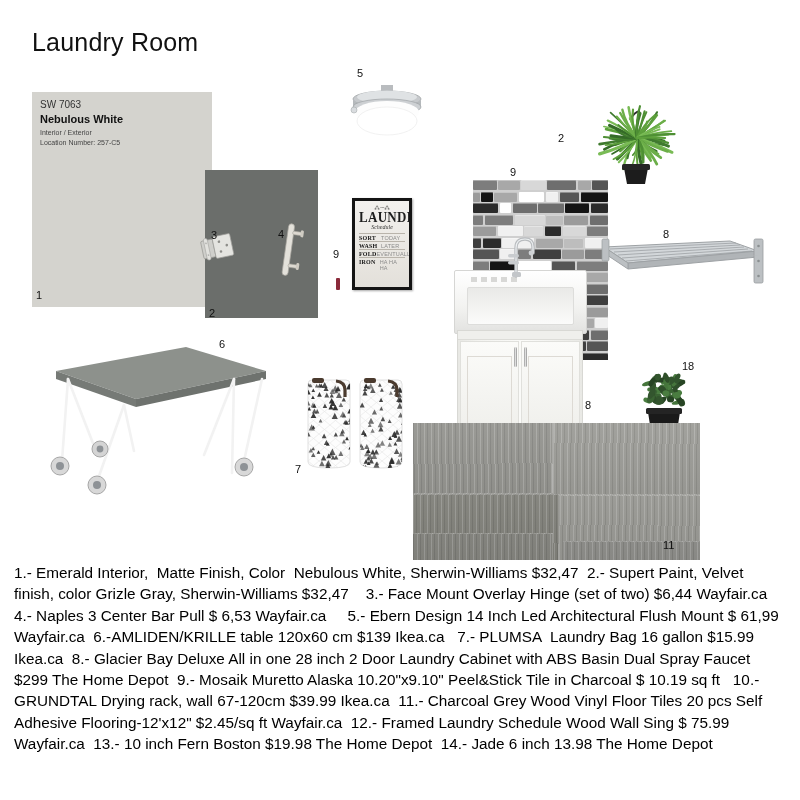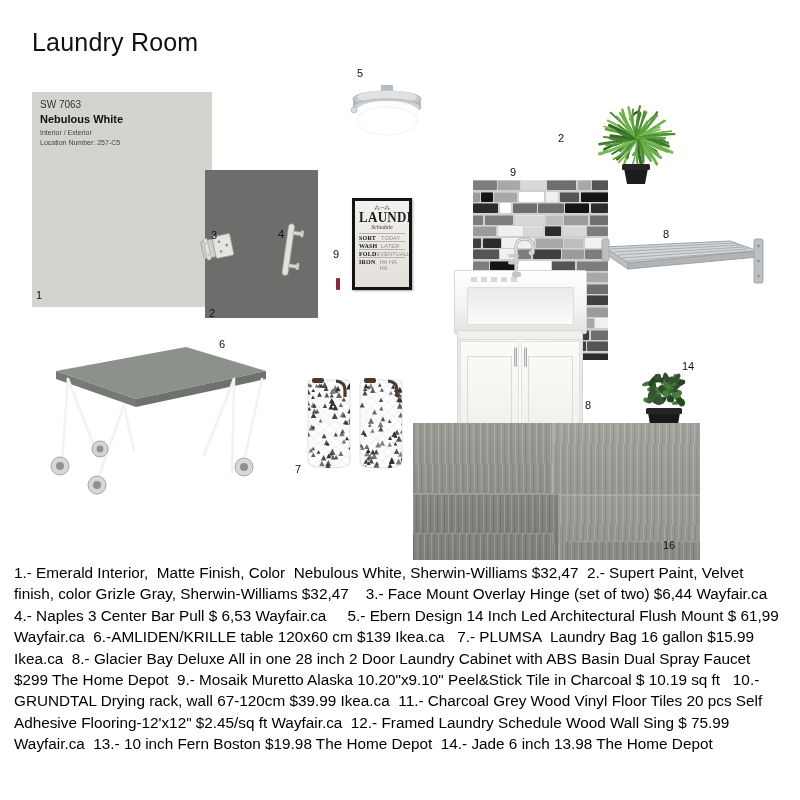--- a/index.html
+++ b/index.html
@@ -1187,21 +1187,21 @@
       <div class="num" style="left: 36px; top: 290px;">1</div>
       <div class="num" style="left: 209px; top: 308px;">2</div>
       <div class="num" style="left: 211px; top: 230px;">3</div>
       <div class="num" style="left: 278px; top: 229px;">4</div>
       <div class="num" style="left: 357px; top: 68px;">5</div>
       <div class="num" style="left: 219px; top: 339px;">6</div>
       <div class="num" style="left: 295px; top: 464px;">7</div>
       <div class="num" style="left: 585px; top: 400px;">8</div>
       <div class="num" style="left: 510px; top: 167px;">9</div>
       <div class="num" style="left: 663px; top: 229px;">8</div>
-      <div class="num" style="left: 663px; top: 540px;">16</div>
+      <div class="num" style="left: 663px; top: 540px;">11</div>
       <div class="num" style="left: 333px; top: 249px;">9</div>
       <div class="num" style="left: 558px; top: 133px;">2</div>
-      <div class="num" style="left: 682px; top: 361px;">14</div>
+      <div class="num" style="left: 682px; top: 361px;">18</div>
     </div>
 
   <div class="desc">1.- Emerald Interior,  Matte Finish, Color  Nebulous White, Sherwin-Williams $32,47  2.- Supert Paint, Velvet finish, color Grizle Gray, Sherwin-Williams $32,47    3.- Face Mount Overlay Hinge (set of two) $6,44 Wayfair.ca  4.- Naples 3 Center Bar Pull $ 6,53 Wayfair.ca     5.- Ebern Design 14 Inch Led Architectural Flush Mount $ 61,99 Wayfair.ca  6.-AMLIDEN/KRILLE table 120x60 cm $139 Ikea.ca   7.- PLUMSA  Laundry Bag 16 gallon $15.99 Ikea.ca  8.- Glacier Bay Deluxe All in one 28 inch 2 Door Laundry Cabinet with ABS Basin Dual Spray Faucet $299 The Home Depot  9.- Mosaik Muretto Alaska 10.20"x9.10" Peel&amp;Stick Tile in Charcoal $ 10.19 sq ft   10.- GRUNDTAL Drying rack, wall 67-120cm $39.99 Ikea.ca  11.- Charcoal Grey Wood Vinyl Floor Tiles 20 pcs Self Adhesive Flooring-12'x12" $2.45/sq ft Wayfair.ca  12.- Framed Laundry Schedule Wood Wall Sing $ 75.99 Wayfair.ca  13.- 10 inch Fern Boston $19.98 The Home Depot  14.- Jade 6 inch 13.98 The Home Depot</div>
 
 </div>
 
 </body></html>

